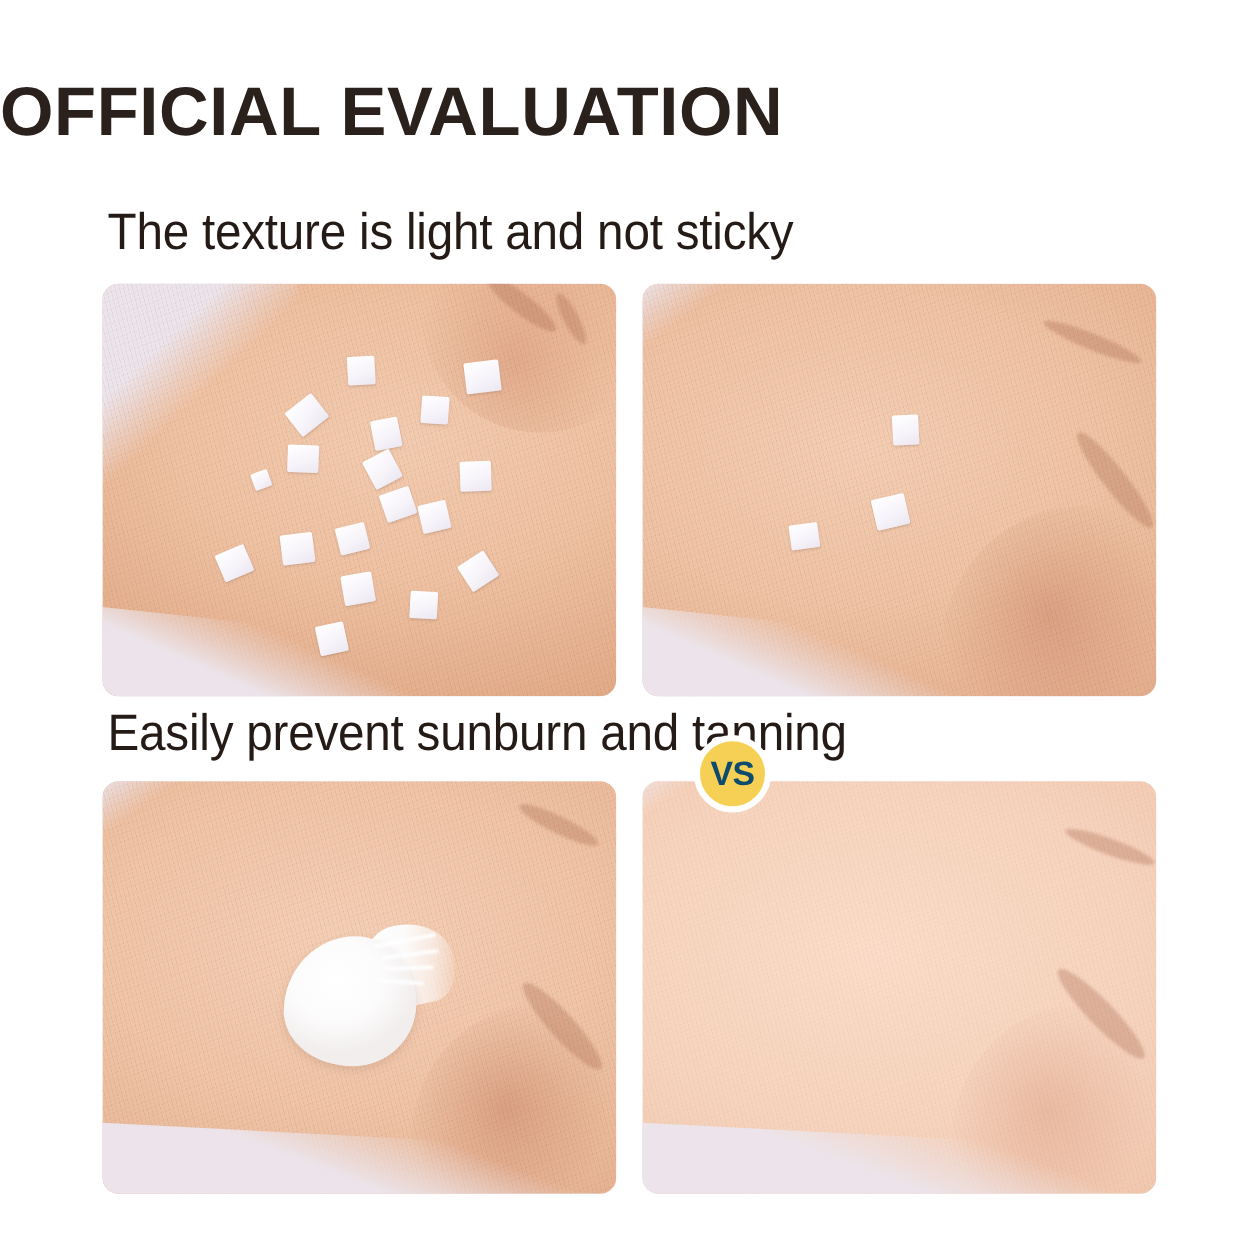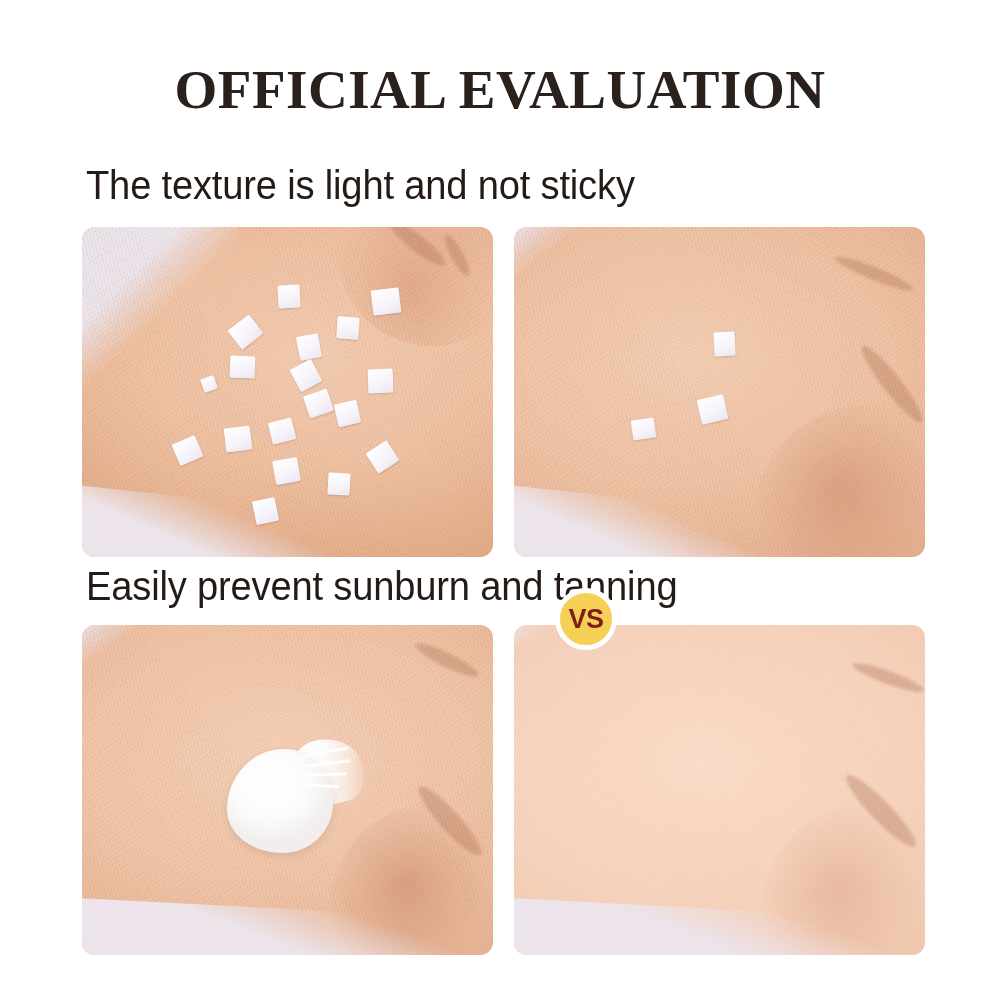--- a/index.html
+++ b/index.html
@@ -21,27 +21,26 @@
     inset: 0;
     background: #ffffff;
   }
 
   
   .main-title {
     position: absolute;
     left: 0;
     top: 62px;
     width: 1000px;
-    text-align: center;
     font-size: 55px;
     font-weight: bold;
     letter-spacing: 0.5px;
     color: #2b211c;
     line-height: 1;
-    font-family: Liberation Serif, serif;
+    font-family: Liberation Sans, sans-serif;
   }
 
   
   .section-heading {
     position: absolute;
     left: 86px;
     font-size: 41px;
     font-weight: normal;
     color: #241a16;
     line-height: 1;
@@ -281,21 +280,21 @@
     border: 5px solid #ffffff;
     box-sizing: border-box;
     display: flex;
     align-items: center;
     justify-content: center;
     z-index: 5;
   }
   .vs-badge .vs-text {
     font-size: 27px;
     font-weight: bold;
-    color: #7f1d1d;
+    color: #0c4a6e;
     letter-spacing: -0.5px;
     line-height: 1;
     font-family: "Liberation Sans", sans-serif;
   }
   .vs-row-1 { left: 473px; top: 361px; }
 </style>
 </head>
 <body>
 
 <div class="page">

